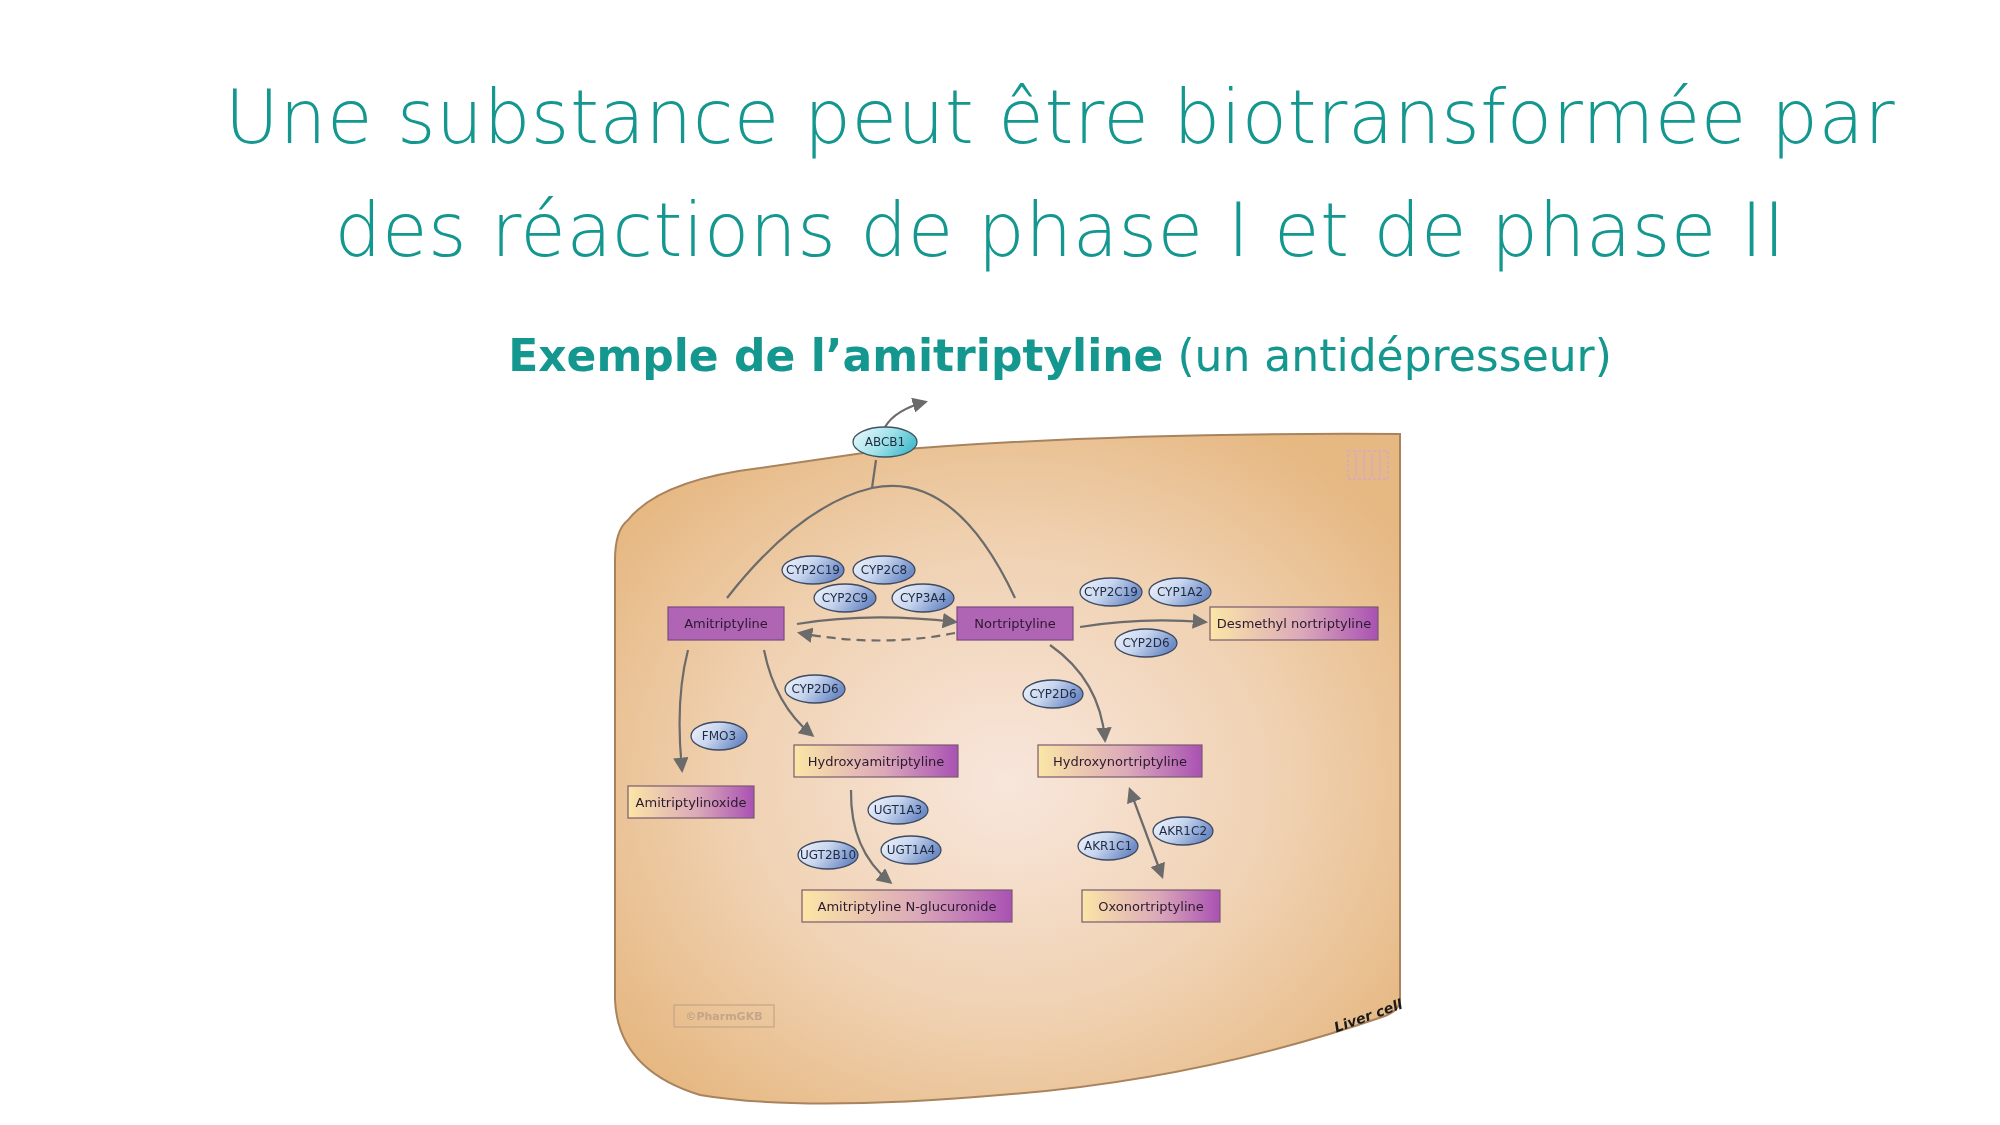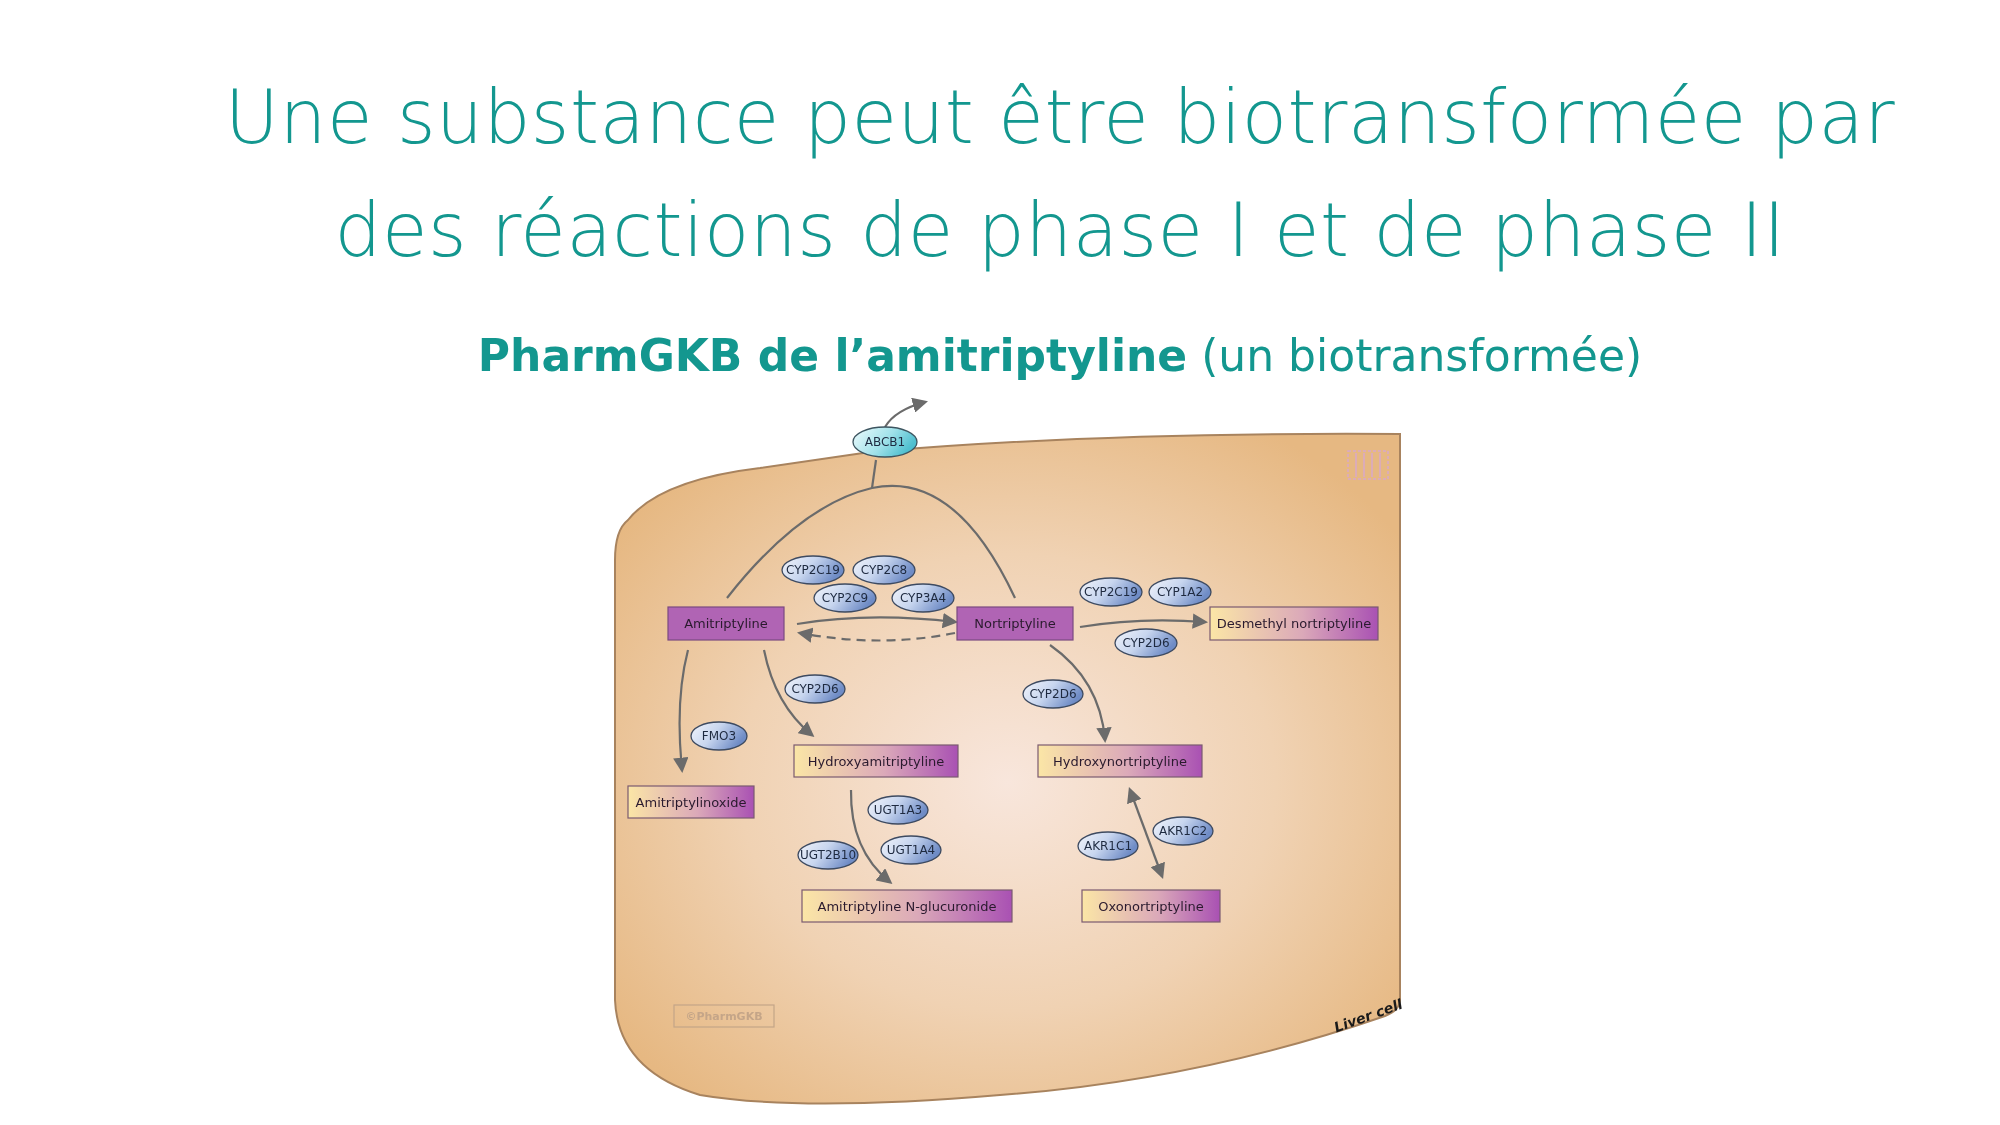--- a/index.html
+++ b/index.html
@@ -11,21 +11,21 @@
   .subtitle b { font-weight:bold; }
   .subtitle span.light { font-weight:normal; }
   svg#diagram { position:absolute; left:0; top:0; }
   svg text { font-family:"DejaVu Sans", sans-serif; }
 </style>
 </head>
 <body>
 
 <div class="title" id="t1">Une substance peut être biotransformée par</div>
 <div class="title" id="t2">des réactions de phase I et de phase II</div>
-<div class="subtitle"><b>PharmGKB de l’amitriptyline</b><span class="light"> (un biotransformée)</span></div>
+<div class="subtitle"><b>Exemple de l’amitriptyline</b><span class="light"> (un antidépresseur)</span></div>
 
 <svg id="diagram" width="2000" height="1125" viewBox="0 0 2000 1125">
   <defs>
     <radialGradient id="cellGrad" cx="0.5" cy="0.52" r="0.62">
       <stop offset="0" stop-color="#f8e6dc"></stop>
       <stop offset="0.55" stop-color="#f0d2b3"></stop>
       <stop offset="1" stop-color="#e6b882"></stop>
     </radialGradient>
     <linearGradient id="metGrad" x1="0" y1="0" x2="1" y2="0">
       <stop offset="0" stop-color="#fbe6a6"></stop>

